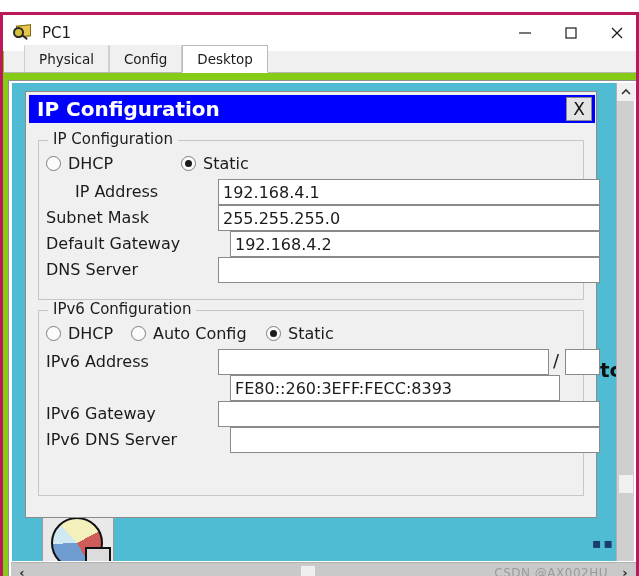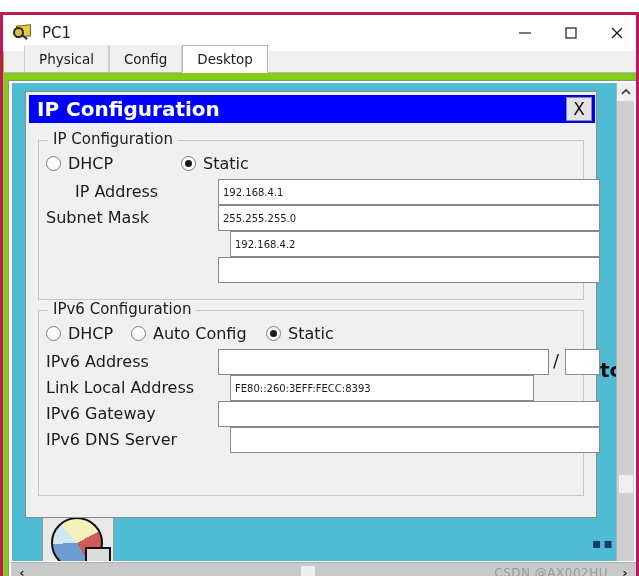--- a/index.html
+++ b/index.html
@@ -217,21 +217,21 @@
   .field-label {
     position: absolute;
     font-size: 16px; color: #1b1b1b;
     font-family: "DejaVu Sans", sans-serif;
     white-space: nowrap;
   }
   .text-input {
     position: absolute;
     background: #ffffff;
     border: 1px solid #8a8a8a;
-    font-size: 10px; color: #1b1b1b;
+    font-size: 16px; color: #1b1b1b;
     font-family: "DejaVu Sans", sans-serif;
     padding: 0 4px;
     display: flex; align-items: center;
     overflow: hidden; white-space: nowrap;
   }
   .slash {
     position: absolute;
     font-size: 18px; color: #1b1b1b;
     font-family: "DejaVu Sans", sans-serif;
   }
@@ -363,22 +363,24 @@
           <span class="radio checked"></span>
           <span class="radio-label">Static</span>
         </div>
 
         <div class="field-label" style="left:20px; top:90px;margin-left:29px;">IP Address</div>
         <div class="text-input" style="left:192px; top:87px; width:382px; height:26px;">192.168.4.1</div>
 
         <div class="field-label" style="left:20px; top:116px;">Subnet Mask</div>
         <div class="text-input" style="left:192px; top:113px; width:382px; height:26px;">255.255.255.0</div>
 
+        <div class="field-label" style="left:20px; top:142px;">Default Gateway</div>
         <div class="text-input" style="left:204px; top:139px; width:370px; height:26px;">192.168.4.2</div>
 
+        <div class="field-label" style="left:20px; top:168px;">DNS Server</div>
         <div class="text-input" style="left:192px; top:165px; width:382px; height:26px;"></div>
 
         <div class="groupbox" style="left:12px; top:218px; width:546px; height:186px;">
           <div class="group-legend">IPv6 Configuration</div>
         </div>
 
         <div class="radio-row" style="left:20px; top:232px;">
           <span class="radio"></span>
           <span class="radio-label">DHCP</span>
         </div>
@@ -389,22 +391,21 @@
         <div class="radio-row" style="left:240px; top:232px;">
           <span class="radio checked"></span>
           <span class="radio-label">Static</span>
         </div>
 
         <div class="field-label" style="left:20px; top:260px;">IPv6 Address</div>
         <div class="text-input" style="left:192px; top:257px; width:331px; height:26px;"></div>
         <div class="slash" style="left:527px; top:258px;">/</div>
         <div class="text-input" style="left:539px; top:257px; width:35px; height:26px;"></div>
 
-        <div class="field-label" style="left:20px; top:286px;">Link Local Address</div>
-        <div class="text-input" style="left:204px; top:283px; width:304px; height:26px;">FE80::260:3EFF:FECC:8393</div>
+        <div class="text-input" style="left:204px; top:283px; width:330px; height:26px;">FE80::260:3EFF:FECC:8393</div>
 
         <div class="field-label" style="left:20px; top:312px;">IPv6 Gateway</div>
         <div class="text-input" style="left:192px; top:309px; width:382px; height:26px;"></div>
 
         <div class="field-label" style="left:20px; top:338px;">IPv6 DNS Server</div>
         <div class="text-input" style="left:204px; top:335px; width:370px; height:26px;"></div>
 
       </div>
 
     </div>

